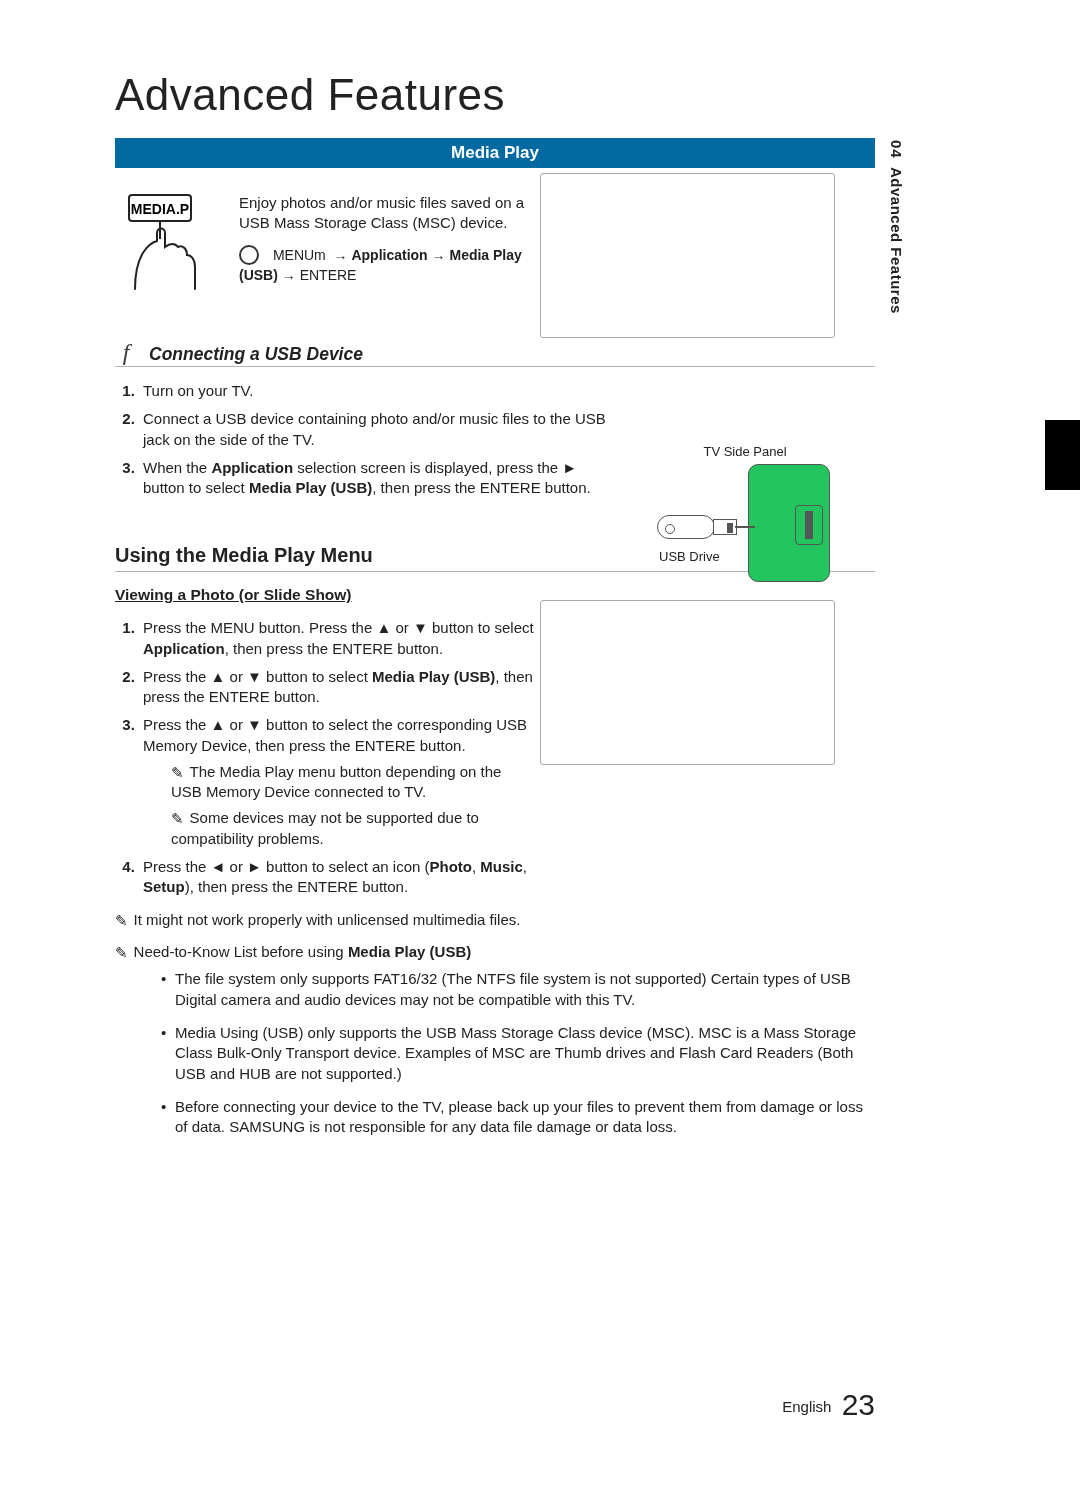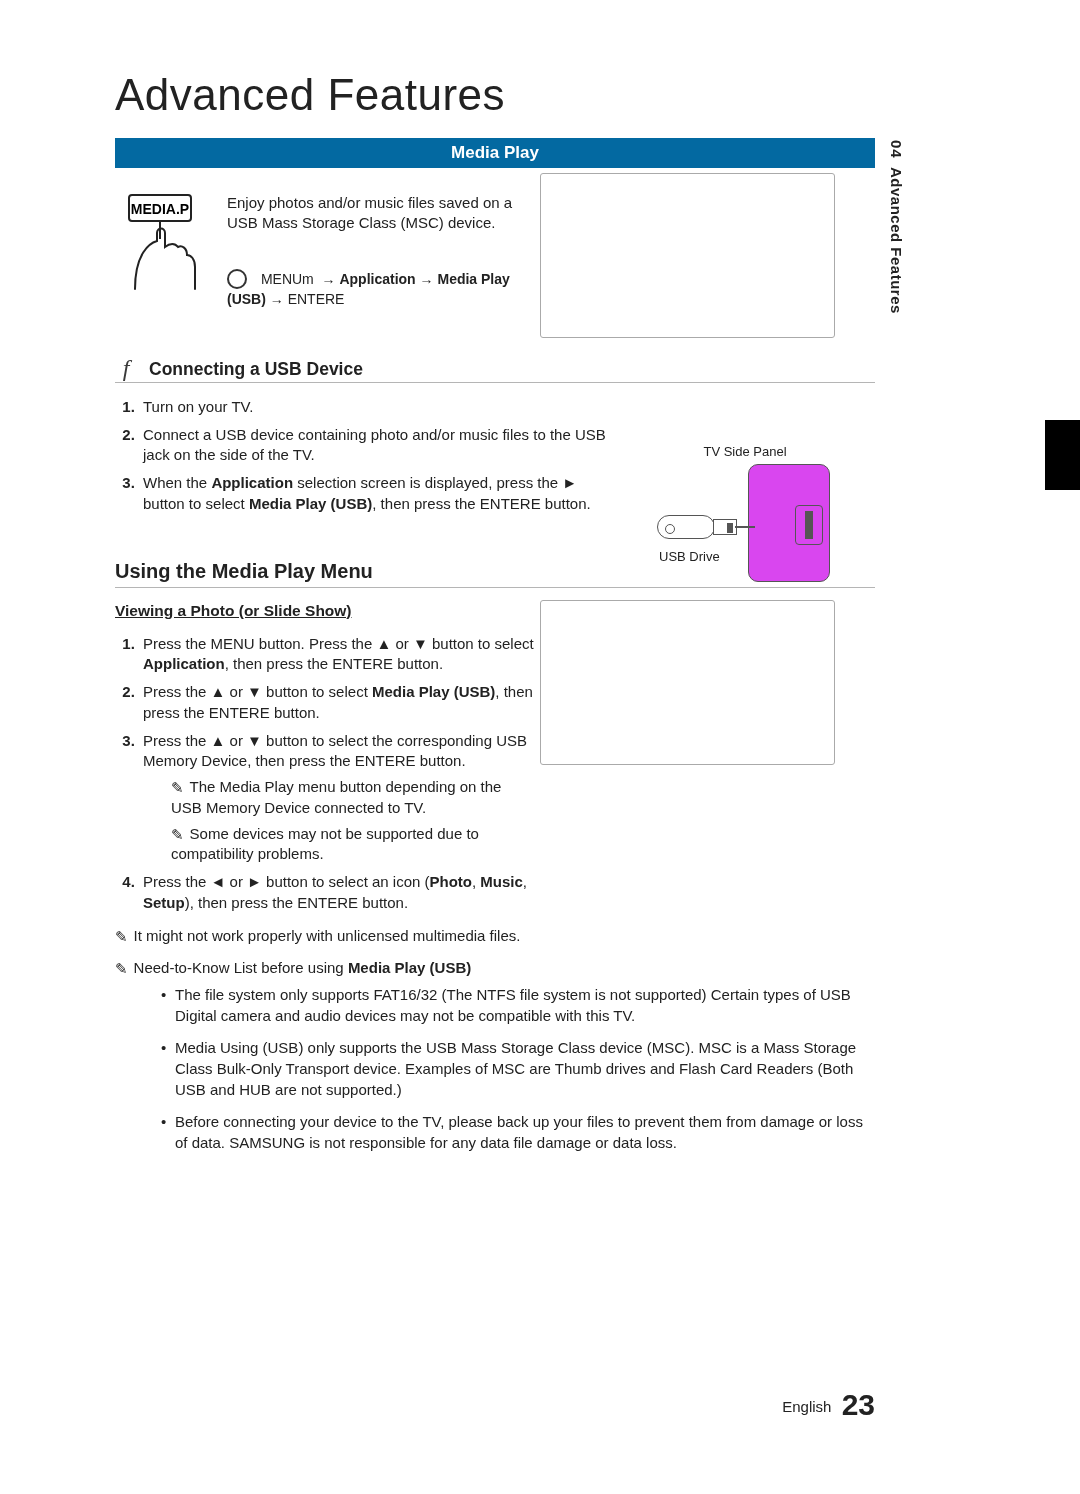--- a/index.html
+++ b/index.html
@@ -49,30 +49,30 @@
     background: #0369a1;
     color: #fff;
     font-size: 17px;
     font-weight: bold;
     text-align: center;
     padding: 5px 0;
   }
   
   .intro {
     display: flex;
-    gap: 22px;
+    gap: 34px;
     margin-top: 25px;
   }
   .remote-icon {
     width: 90px;
     flex: none;
   }
   .remote-icon svg { display: block; }
   .intro-text { font-size: 15px; line-height: 1.35; max-width: 315px; }
-  .intro-text .path { font-size: 14px; margin-top: 36px; }
+  .intro-text .path { font-size: 14px; margin-top: 12px; }
   .intro-text .path .bold { font-weight: bold; }
   .circle-icon {
     display: inline-block;
     width: 20px; height: 20px;
     border: 2px solid #333;
     border-radius: 50%;
     vertical-align: middle;
     margin-right: 10px;
     position: relative;
     top: -1px;
@@ -99,21 +99,21 @@
   }
   .orange-sq {
     width: 22px; height: 22px;
     font-style: italic;
     font-family: Georgia, serif;
     font-size: 24px;
     color:#3a3a3a;
     text-align:center;
     line-height: 18px;
   }
-  .sec-h { font-size: 17.5px; font-weight: bold; }
+  .sec-h { font-size: 17.5px; font-weight: bold; font-style: italic; }
   ol.steps {
     margin: 14px 0 0 0;
     padding-left: 24px;
     font-size: 15px;
     max-width: 505px;
   }
   ol.steps > li { padding-left: 4px; margin-bottom: 8px; line-height: 1.35; }
   ol.steps > li .b { font-weight: bold; }
   ol.steps > li::marker { font-weight: bold; }
   .using-h {
@@ -173,21 +173,21 @@
     text-align: center;
     margin-top: 44px;
   }
   .tv-panel .caption { margin-bottom: 5px; }
   .tv-panel .box {
     width: 82px; height: 118px;
     border: 1.5px solid #555;
     border-radius: 10px;
     margin: 0 0 0 auto;
     position: relative;
-    background:#d946ef;
+    background:#22c55e;
   }
   .tv-panel .port {
     position:absolute;
     right:6px; top:40px;
     width:28px; height:40px;
     border:1.5px solid #555;
     border-radius:4px;
   }
   .tv-panel .port::after{
     content:""; position:absolute; inset:5px 9px;
@@ -228,21 +228,21 @@
   }
   
   .footer {
     position: absolute;
     bottom: 72px;
     right: 205px;
     font-size: 15px;
   }
   .footer .pg {
     font-size: 30px;
-    font-weight: bold;
+    font-weight: normal;
     margin-left: 6px;
     vertical-align: -3px;
     text-align: right;
   }
 </style>
 </head>
 <body>
 
 <div class="page">
 

